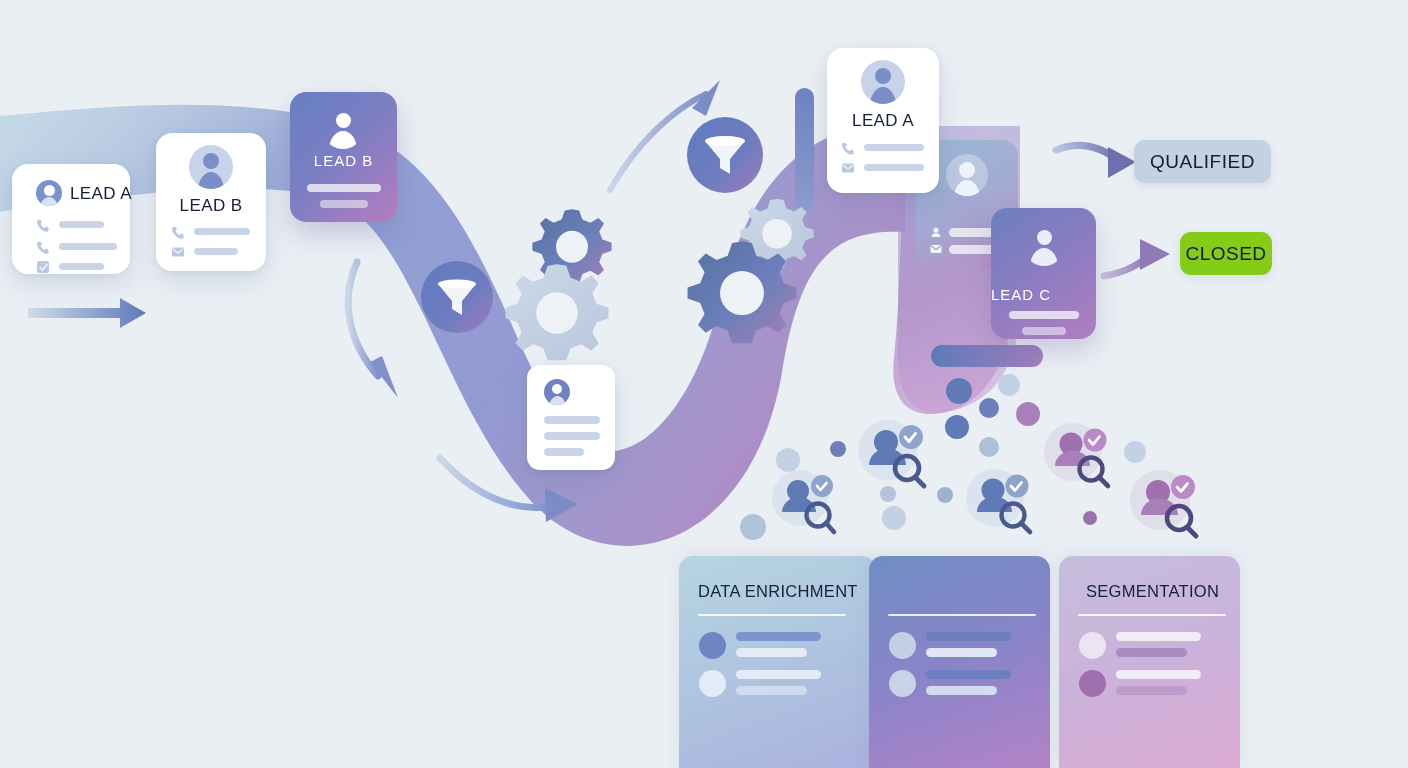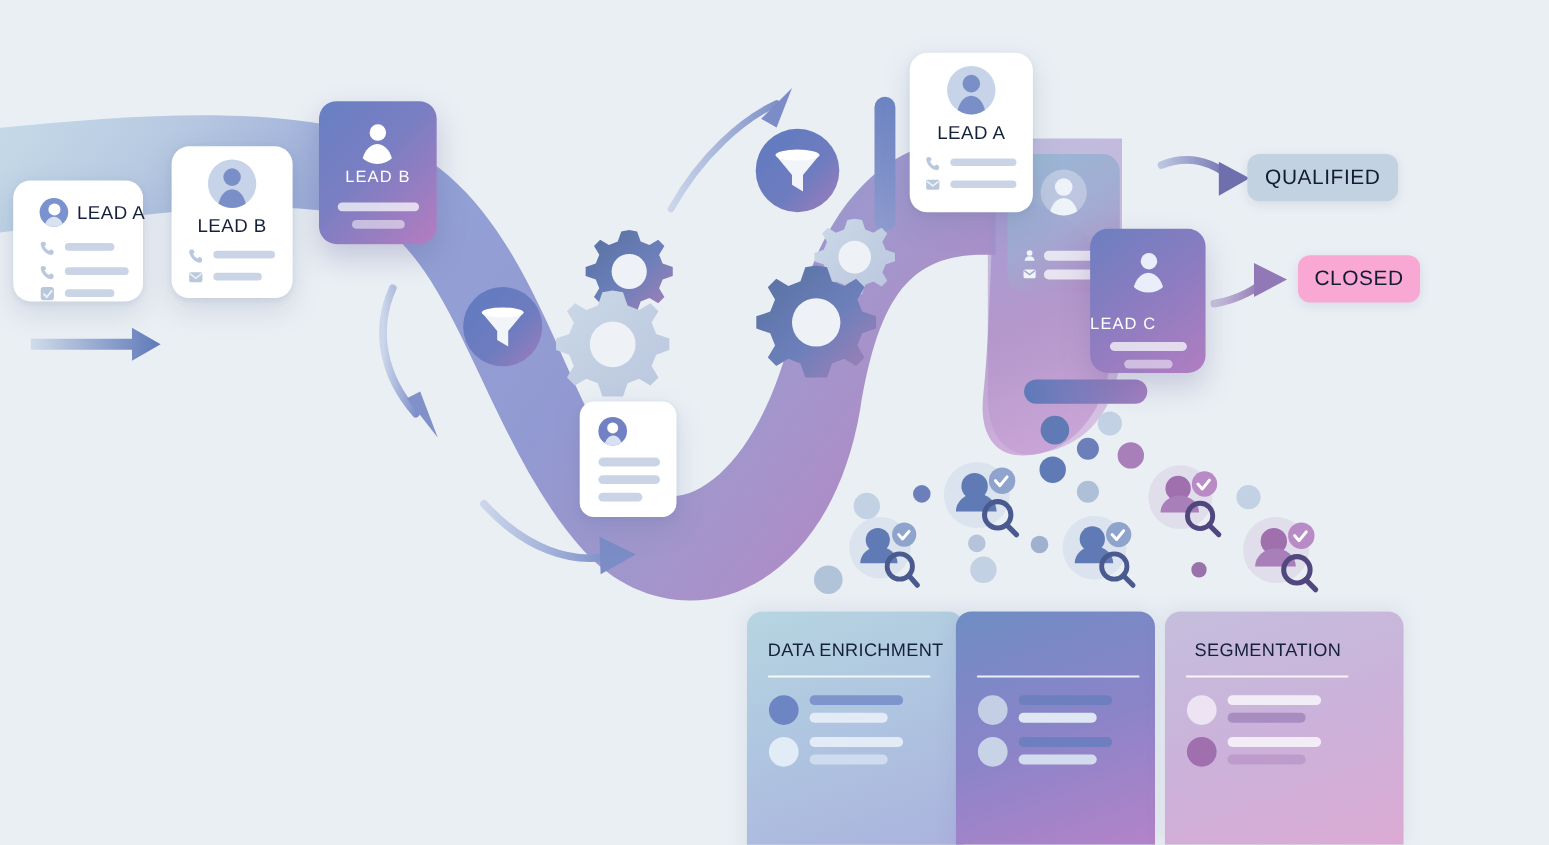--- a/index.html
+++ b/index.html
@@ -369,21 +369,21 @@
       <div class="body" style="left:6px;top:22px;width:28px;height:19px;background:#e9eefa;"></div>
     </div>
     <div class="card-title onfill" style="position:absolute;left:0;right:0;top:78px;text-align:left;">LEAD C</div>
     <div class="bar light" style="position:absolute;left:18px;top:103px;width:70px;height:8px;"></div>
     <div class="bar mid" style="position:absolute;left:31px;top:119px;width:44px;height:8px;"></div>
   </div>
 
   <div class="pill" style="left:1134px;top:140px;width:137px;height:43px;background:#c3d2e0;">
     <span>QUALIFIED</span>
   </div>
-  <div class="pill" style="left:1180px;top:232px;width:111px;height:43px;background:#f9a8d4;">
+  <div class="pill" style="left:1180px;top:232px;width:92px;height:43px;background:#84cc16;">
     <span>CLOSED</span>
   </div>
 
   <div class="panel" style="left:679px;top:556px;width:181px;height:244px;
               background:linear-gradient(160deg,#b6d5e1 0%,#aec3e0 48%,#aaaedd 100%);padding-left:16px;">
     <div class="panel-title" style="left:19px;top:26px;">DATA ENRICHMENT</div>
     <div class="panel-rule" style="left:19px;top:58px;width:148px;"></div>
     <div class="dot" style="left:20px;top:631px;"></div>
 
     <div class="dot" style="left:20px;top:76px;width:27px;height:27px;background:#6e85c3;"></div>
@@ -403,21 +403,21 @@
     <div class="dot" style="left:20px;top:76px;width:27px;height:27px;background:#c4cfe6;"></div>
     <div class="prow" style="left:57px;top:76px;width:85px;height:9px;background:#6e7fc0;"></div>
     <div class="prow" style="left:57px;top:92px;width:71px;height:9px;background:#e0e7f4;"></div>
 
     <div class="dot" style="left:20px;top:114px;width:27px;height:27px;background:#c9d3e8;"></div>
     <div class="prow" style="left:57px;top:114px;width:85px;height:9px;background:#6e7fc0;"></div>
     <div class="prow" style="left:57px;top:130px;width:71px;height:9px;background:#d3dbee;"></div>
   </div>
 
   <div class="panel" style="left:1059px;top:556px;width:181px;height:212px;
-              background:linear-gradient(160deg,#c5bedd 0%,#cbb2da 50%,#dbaad4 100%);padding-left:36px;">
+              background:linear-gradient(160deg,#c5bedd 0%,#cbb2da 50%,#dbaad4 100%);">
     <div class="panel-title" style="left:27px;top:26px;">SEGMENTATION</div>
     <div class="panel-rule" style="left:19px;top:58px;width:148px;"></div>
 
     <div class="dot" style="left:20px;top:76px;width:27px;height:27px;background:#ece3f3;"></div>
     <div class="prow" style="left:57px;top:76px;width:85px;height:9px;background:#f2ecf7;"></div>
     <div class="prow" style="left:57px;top:92px;width:71px;height:9px;background:#a98cc0;"></div>
 
     <div class="dot" style="left:20px;top:114px;width:27px;height:27px;background:#9f6fae;"></div>
     <div class="prow" style="left:57px;top:114px;width:85px;height:9px;background:#f2ecf7;"></div>
     <div class="prow" style="left:57px;top:130px;width:71px;height:9px;background:#bd9ccc;"></div>

